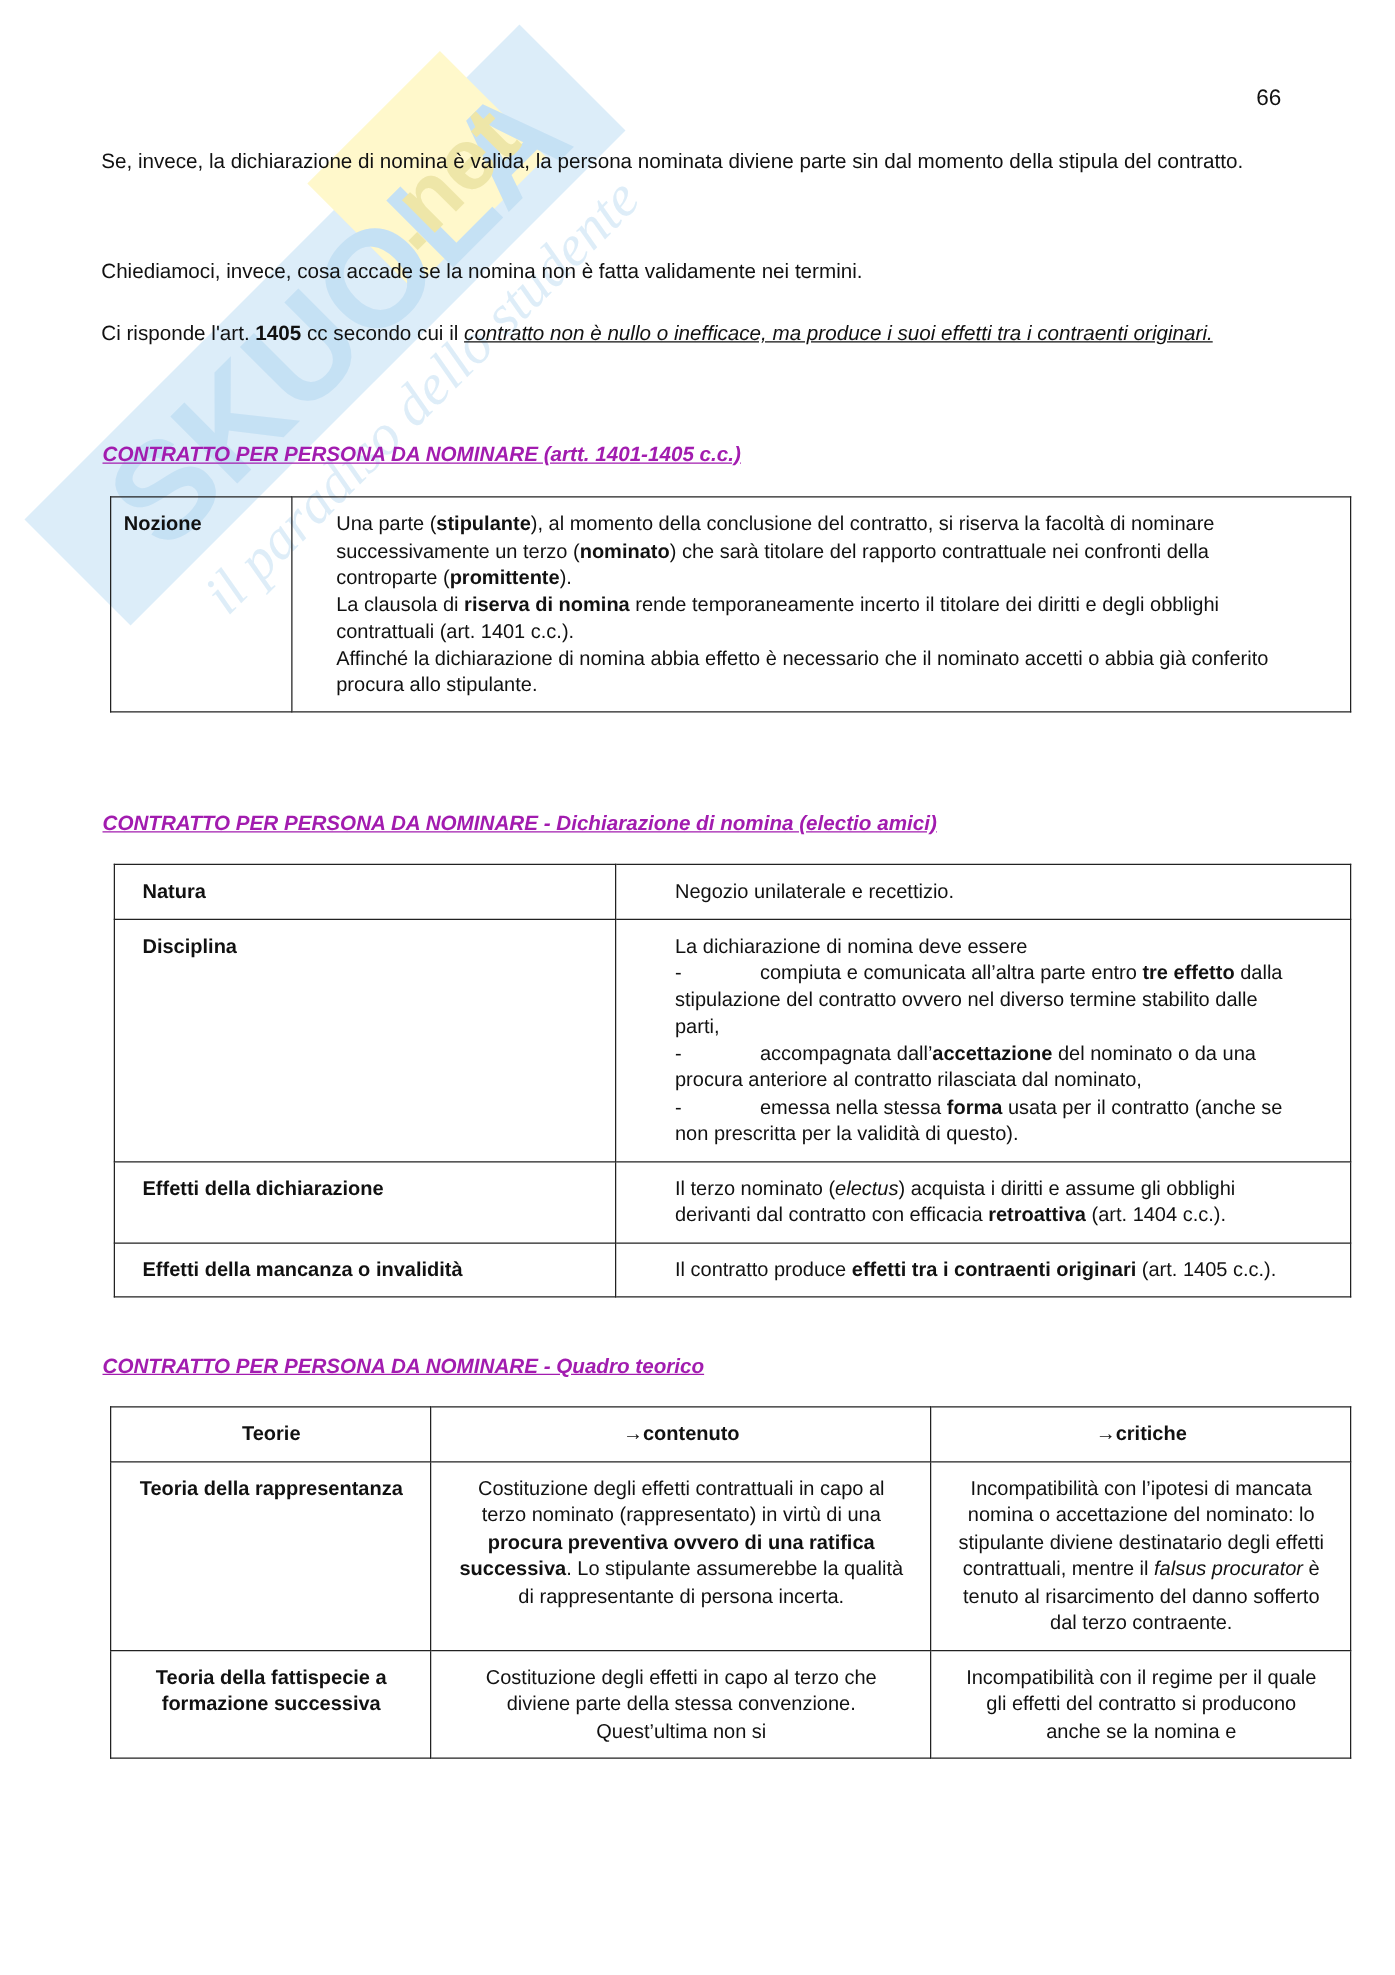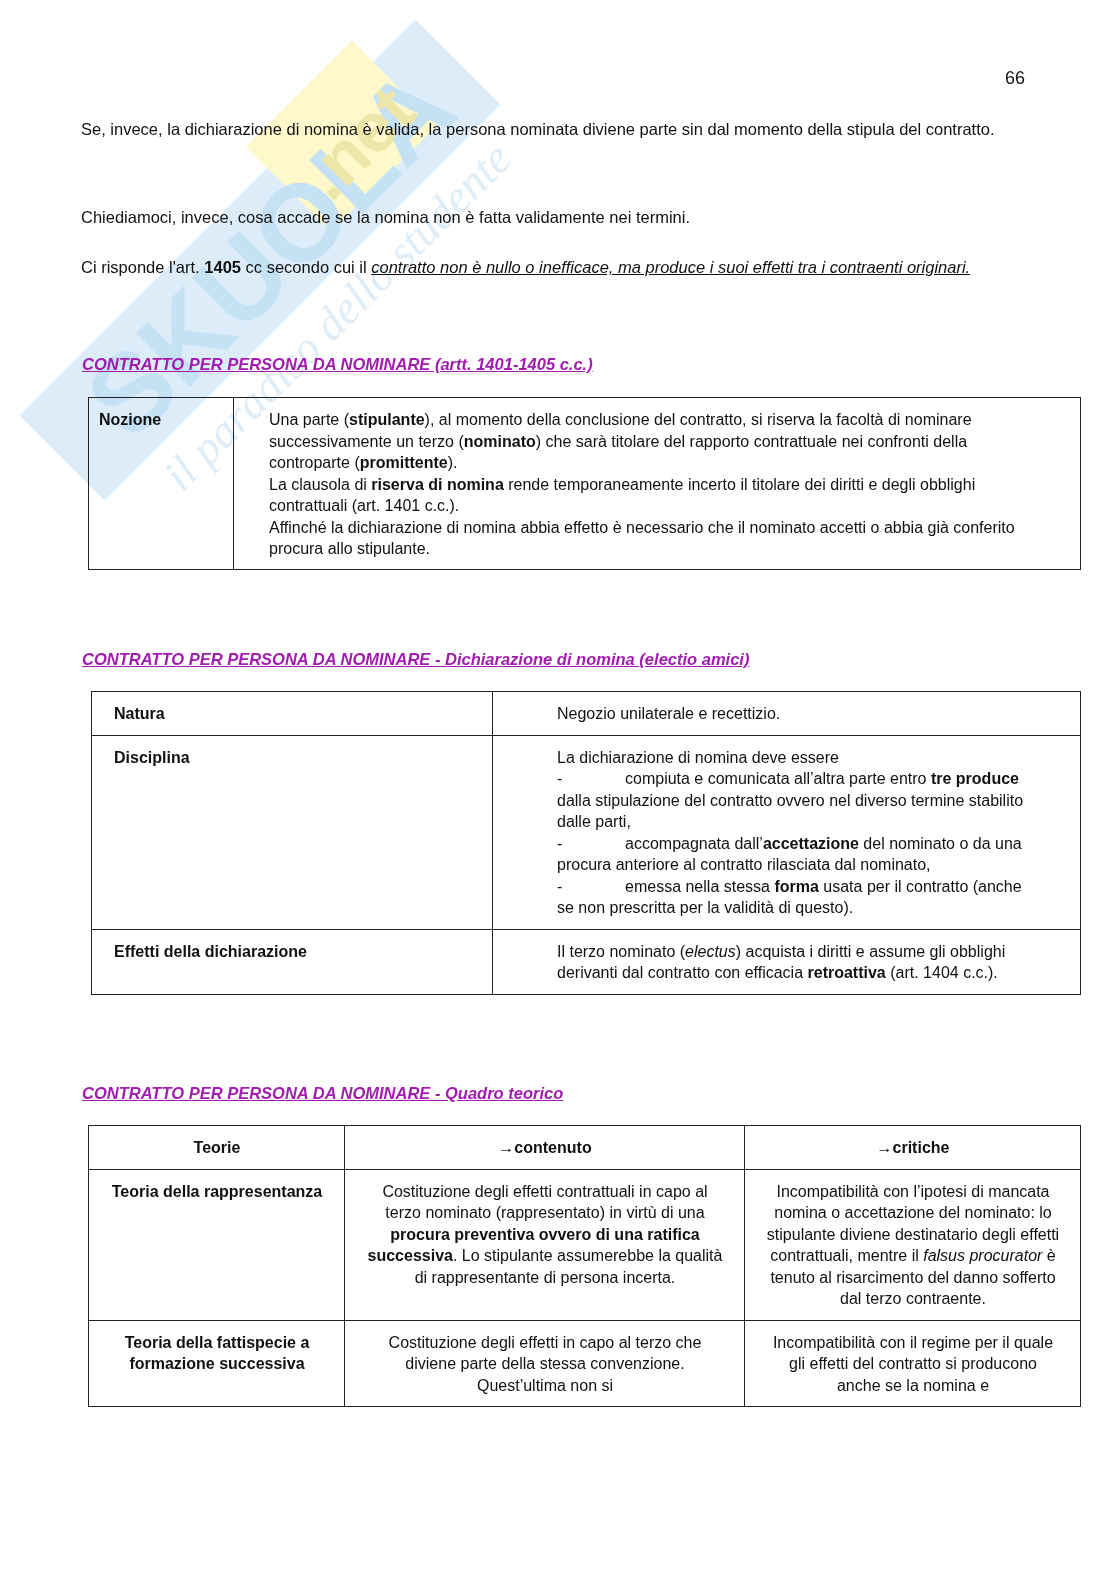--- a/index.html
+++ b/index.html
@@ -18,21 +18,21 @@
   }
   table { position: absolute; border-collapse: collapse; font-size: 16px; line-height: 21.5px; margin-top: 18px; }
   td { border: 1.5px solid #222; vertical-align: top; }
   td b, td strong { font-weight: bold; }
   .lbl { font-weight: bold; }
   .t1 { left: 88px; top: 379px; width: 993px; }
   .t1 td.lbl { width: 124px; padding: 11px 10px 8px 10px; }
   .t1 td.val { padding: 11px 30px 9px 35px; }
   .t2 { left: 91px; top: 673px; width: 990px; }
   .t2 td.lbl { width: 368px; padding: 11px 10px 10px 22px; }
-  .t2 td.val { padding: 11px 40px 10px 64px; }
+  .t2 td.val { padding: 11px 40px 10px 47px; }
   .t3 { left: 88px; top: 1107px; width: 993px; text-align: center; }
   .t3 td { padding: 11px 20px 10px 21px; }
   .t3 td.c1 { width: 214px; }
   .t3 td.c2 { width: 358px; }
   .dash { display: inline-block; width: 68px; }
 </style>
 </head>
 <body>
 
 <svg class="watermark" viewBox="0 0 520 520">
@@ -71,28 +71,32 @@
   <table class="t2">
     <tbody>
         <tr>
       <td class="lbl">Natura</td>
       <td class="val">Negozio unilaterale e recettizio.</td>
     </tr>
     <tr>
       <td class="lbl">Disciplina</td>
       <td class="val">
         <span>La dichiarazione di nomina deve essere</span><br>
-        <span class="dash">-</span><span>compiuta e comunicata all’altra parte entro </span><b>tre produce</b><span> dalla stipulazione del contratto ovvero nel diverso termine stabilito dalle parti,</span><br>
+        <span class="dash">-</span><span>compiuta e comunicata all’altra parte entro </span><b>tre effetto</b><span> dalla stipulazione del contratto ovvero nel diverso termine stabilito dalle parti,</span><br>
         <span class="dash">-</span><span>accompagnata dall’</span><b>accettazione</b><span> del nominato o da una procura anteriore al contratto rilasciata dal nominato,</span><br>
         <span class="dash">-</span><span>emessa nella stessa </span><b>forma</b><span> usata per il contratto (anche se non prescritta per la validità di questo).</span>
       </td>
     </tr>
     <tr>
       <td class="lbl">Effetti della dichiarazione</td>
       <td class="val"><span>Il terzo nominato (</span><i>electus</i><span>) acquista i diritti e assume gli obblighi derivanti dal contratto con efficacia </span><b>retroattiva</b><span> (art. 1404 c.c.).</span></td>
+    </tr>
+    <tr>
+      <td class="lbl">Effetti della mancanza o invalidità</td>
+      <td class="val"><span>Il contratto produce </span><b>effetti tra i contraenti originari</b><span> (art. 1405 c.c.).</span></td>
     </tr>
   </tbody>
     </table>
 
   <div class="section-title" style="top:1084px;">CONTRATTO PER PERSONA DA NOMINARE - Quadro teorico</div>
   <table class="t3">
     <tbody>
         <tr>
       <td class="c1 lbl">Teorie</td>
       <td class="c2 lbl">→contenuto</td>

